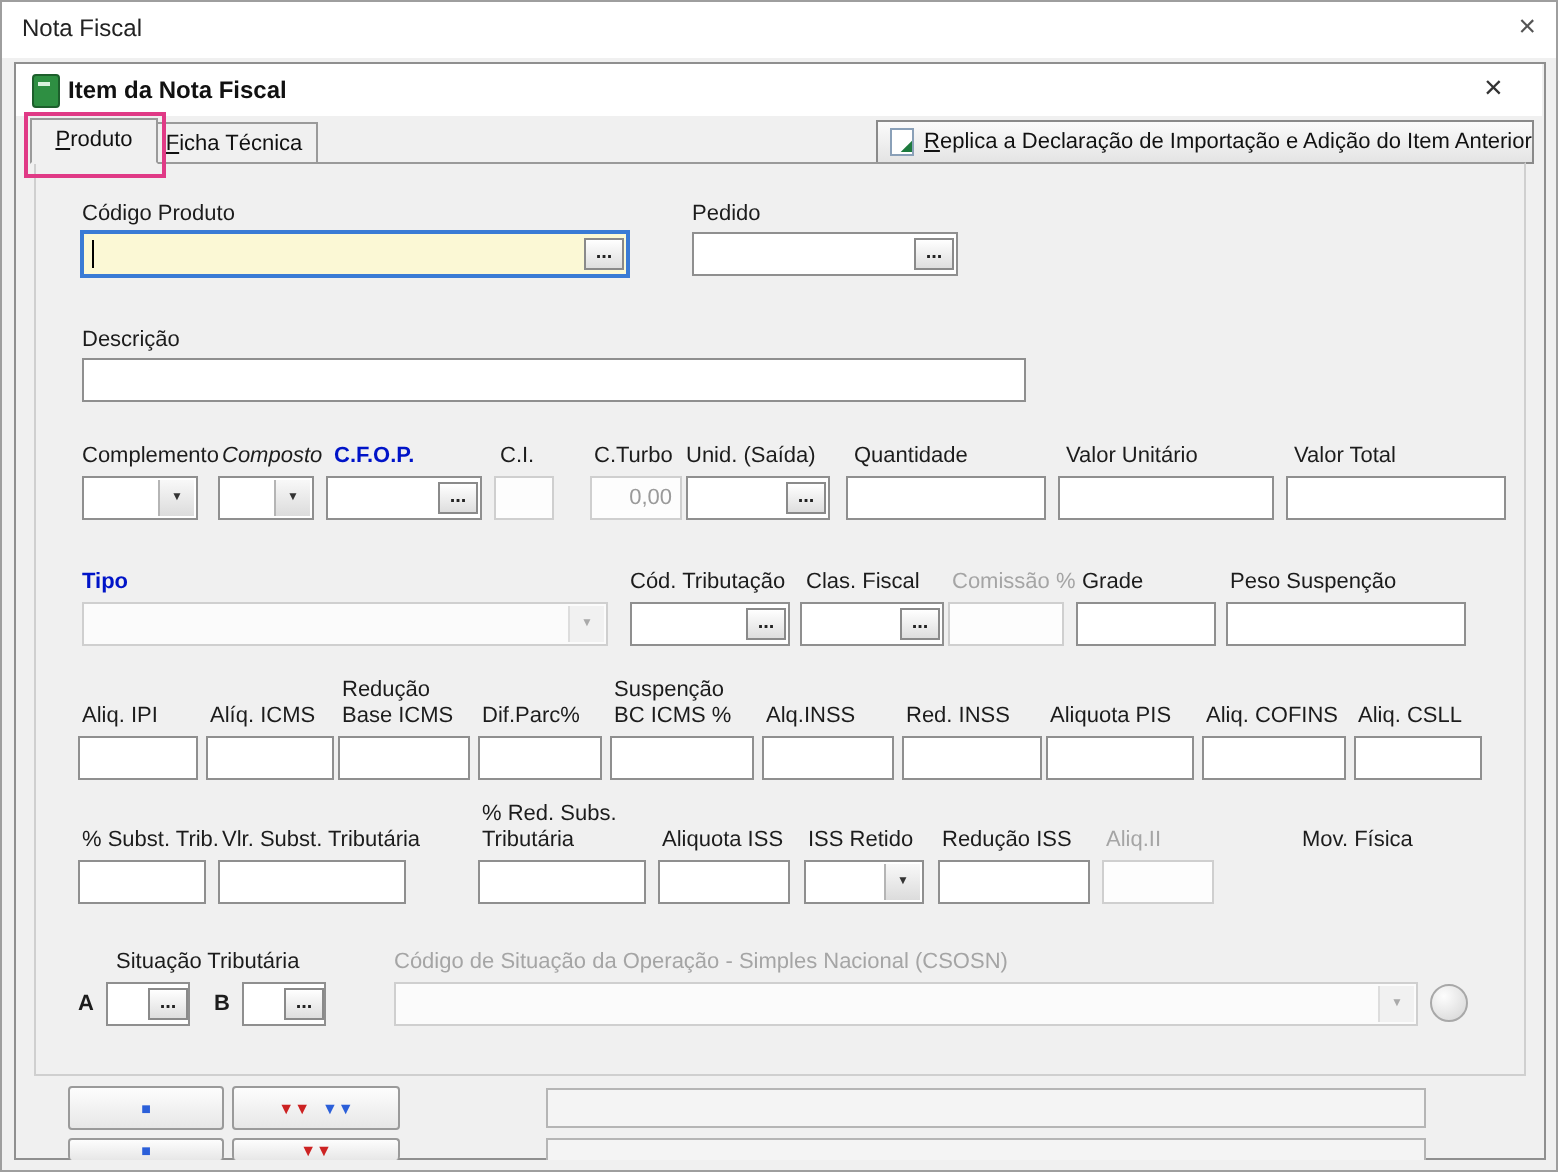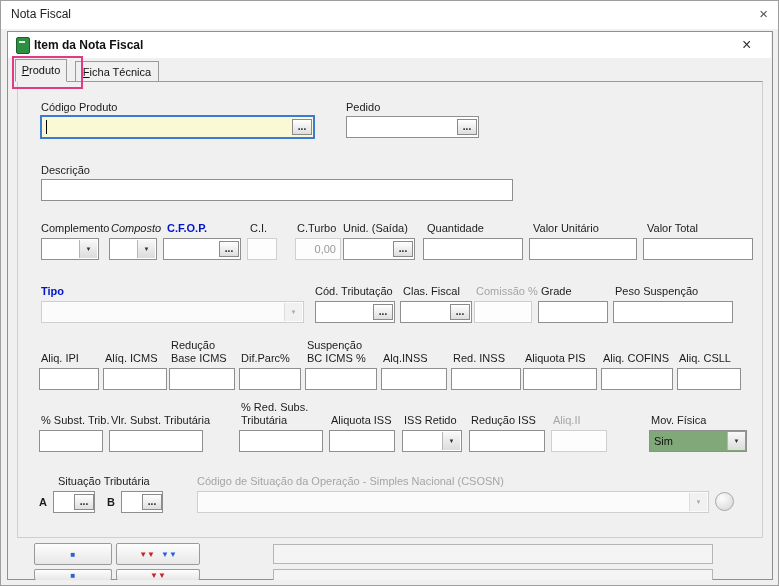--- a/index.html
+++ b/index.html
@@ -85,28 +85,32 @@
   </div>
 
   <div class="dlg"></div>
   <div class="dlg-titlebar"></div>
   <span class="dlg-ico"></span>
   <span class="dlg-title">Item da Nota Fiscal</span>
   <span class="dlg-close">×</span>
 
   <div class="panel"></div>
 
-  <div class="tab active" style="left:14px;top:58px;width:52px;height:23px;border-bottom:1px solid #f0f0f0;">
+  <div class="tab active" style="left:14px;top:58px;width:64px;height:23px;border-bottom:1px solid #f0f0f0;">
     <span>Produto</span>
   </div>
   <div class="tab" style="left:74px;top:60px;width:84px;height:20px;">
     <span>Ficha Técnica</span>
   </div>
   <div class="annot"></div>
 
+  <button class="btn-replica">
+    <span class="page-ico"></span>
+    <span class="txt">Replica a Declaração de Importação e Adição do Item Anterior</span>
+  </button>
 
   <span class="lbl" style="left:40px;top:100px;">Código Produto</span>
   <div class="fw" style="left:40px;top:115px;width:273px;">
     <input class="tin focus" value="" style="">
     <span class="caret"></span>
     <button class="dots">...</button>
   </div>
 
   <span class="lbl" style="left:345px;top:100px;text-align:center;">Pedido</span>
   <div class="fw" style="left:345px;top:115px;width:133px;">
@@ -204,24 +208,20 @@
 
   <input class="tin" style="left: 38px; top: 429px; width: 64px;">
   <input class="tin" style="left: 108px; top: 429px; width: 94px;">
   <input class="tin" style="left: 238px; top: 429px; width: 84px;">
   <input class="tin" style="left: 328px; top: 429px; width: 66px;">
   <div class="combo" style="left:401px;top:429px;width:60px;">
     <span class="arr">▼</span>
   </div>
   <input class="tin" style="left: 468px; top: 429px; width: 76px;">
   <input class="tin dis" style="left: 550px; top: 429px; width: 56px;">
-  <div class="combo green" style="left:648px;top:429px;width:98px;">
-    <span class="val">Sim</span>
-    <span class="arr">▼</span>
-  </div>
 
   <span class="lbl" style="left:57px;top:474px;">Situação Tributária</span>
   <span class="lbl k" style="left:38px;top:495px;">A</span>
   <div class="fw" style="left:52px;top:490px;width:42px;">
     <input class="tin" style="">
     <button class="dots" style="right:1px;">...</button>
   </div>
   <span class="lbl k" style="left:106px;top:495px;">B</span>
   <div class="fw" style="left:120px;top:490px;width:42px;">
     <input class="tin" style="">

